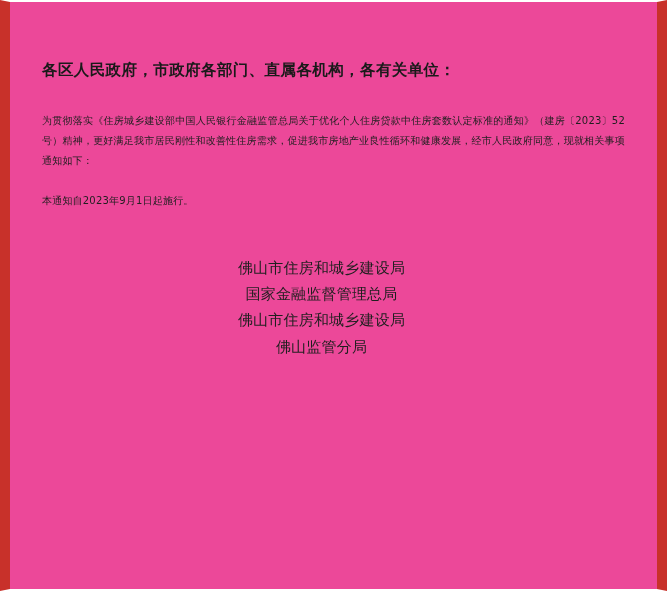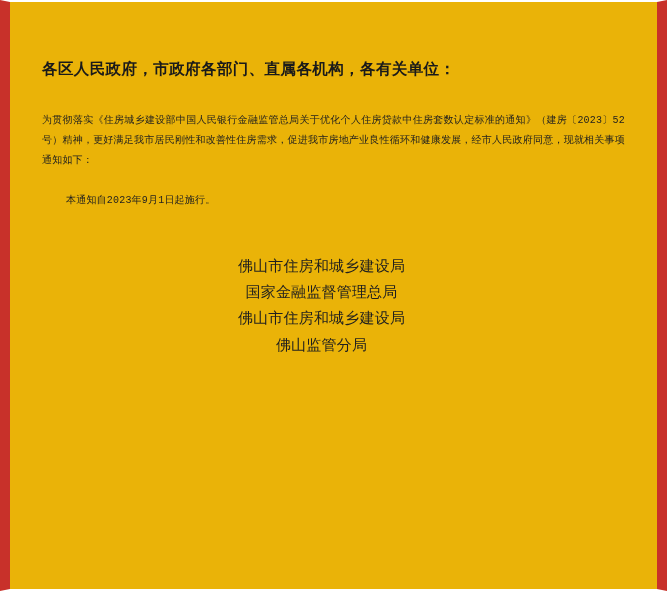--- a/index.html
+++ b/index.html
@@ -11,26 +11,25 @@
     height: 591px;
     background: #ffffff;
     font-family: "DejaVu Sans", "Liberation Sans", sans-serif;
     overflow: hidden;
   }
   .page {
     position: relative;
     width: 667px;
     height: 591px;
     box-sizing: border-box;
-    background: #eab308;
+    background: #ec4899;
     border-left: 10px solid #c8312a;
     border-right: 10px solid #c8312a;
     border-top: 2px solid #ffffff;
     border-bottom: 2px solid #ffffff;
-    font-family: Liberation Mono, monospace;
   }
   .doc-body {
     position: absolute;
     left: 0;
     right: 0;
     top: 0;
     padding: 56px 32px 10px 32px;
     box-sizing: border-box;
   }
   .salutation {
@@ -45,21 +44,20 @@
     font-size: 10px;
     color: #1f1f1f;
     line-height: 2.0;
     margin: 0 0 20px 0;
     text-align: justify;
     text-justify: inter-ideograph;
     letter-spacing: 0.2px;
   }
   p.short {
     margin-bottom: 18px;
-    margin-left: 24px;
   }
   .signature {
     margin-top: 44px;
     text-align: center;
     font-size: 15px;
     color: #1f1f1f;
     line-height: 1.75;
     letter-spacing: 0.2px;
     padding-right: 24px;
   }

